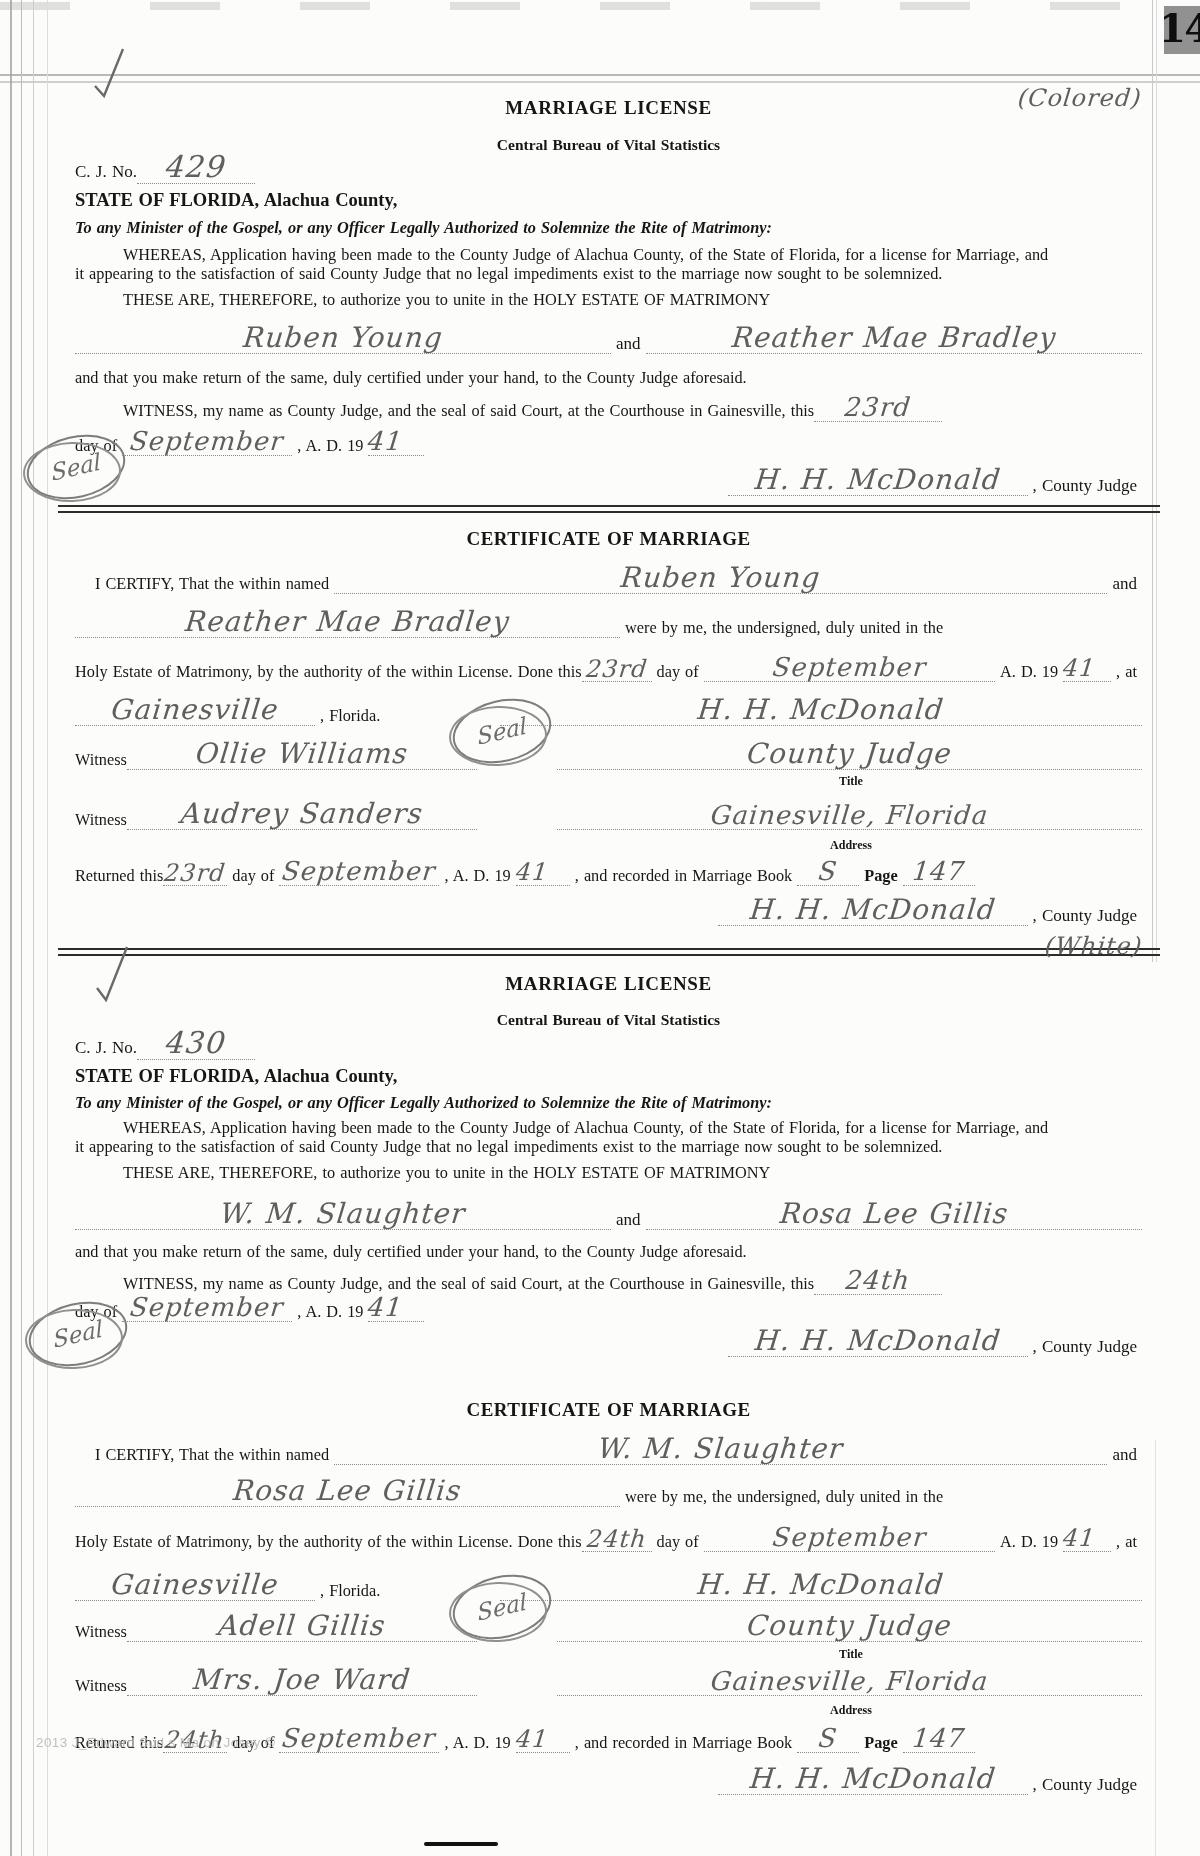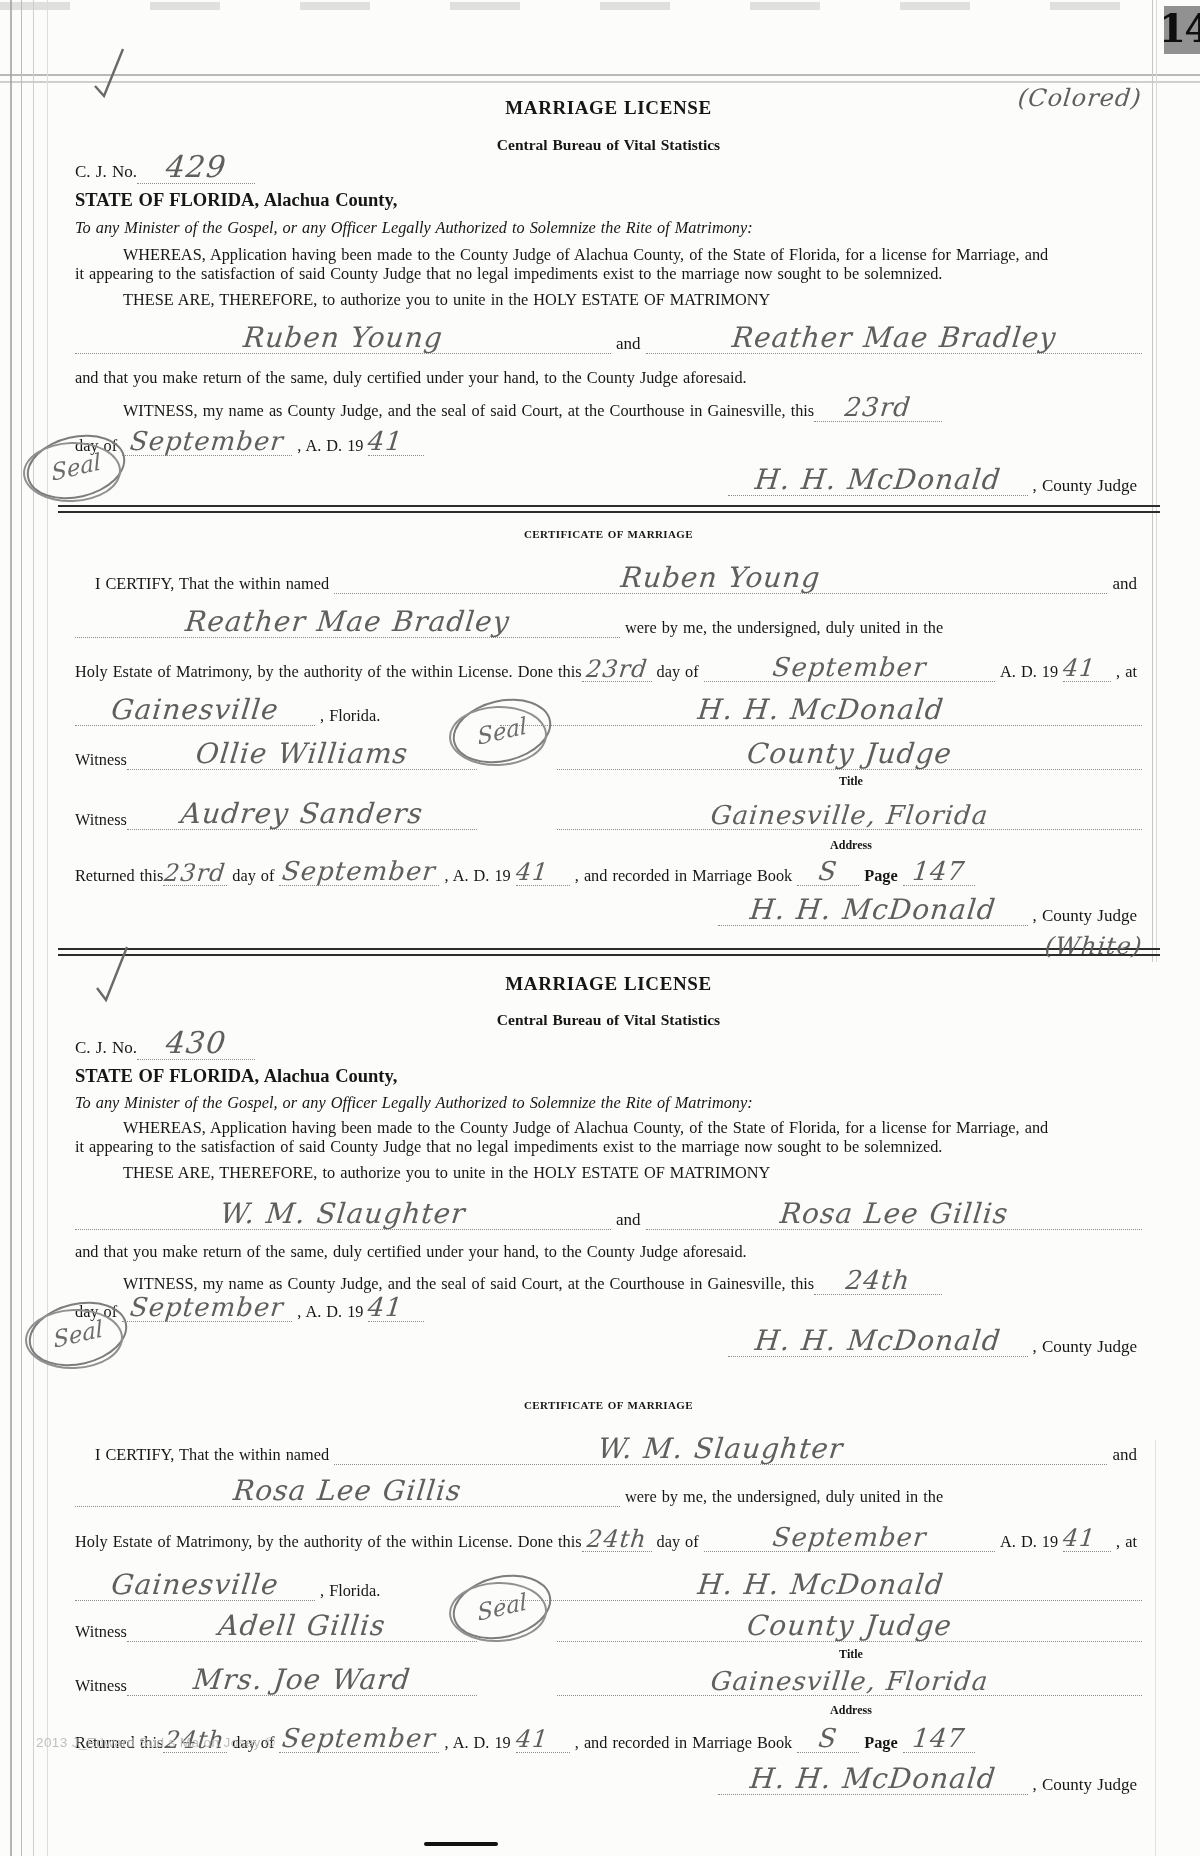--- a/index.html
+++ b/index.html
@@ -4,26 +4,26 @@
 <style>
   html,body{margin:0;padding:0;background:#e9e9e7;}
   .page{position:relative;width:1200px;height:1856px;margin:0 auto;background:#fcfcfa;
         overflow:hidden;font-family:"Liberation Serif","DejaVu Serif",serif;color:#161616;}
   
   .row{position:absolute;left:75px;right:58px;white-space:nowrap;font-size:17px;word-spacing:1px;}
   .frow{display:flex;align-items:flex-end;}
   .c{text-align:center}
   .r{text-align:right}
   .b{font-weight:bold}
-  .bi{font-weight:normal;font-style:italic}
+  .bi{font-weight:bold;font-style:italic}
   .ind{padding-left:48px}
   .fs16{font-size:16.3px}
   .title{font-size:19px;letter-spacing:.6px}
   .subtitle{font-size:15.5px}
-  .ctitle{font-size:11px;letter-spacing:.4px}
+  .ctitle{font-size:19px;letter-spacing:.4px}
   .small-lab{font-size:12px}
   
   .dot{display:inline-block;border-bottom:1.5px dotted #8a8a8a;text-align:center;vertical-align:baseline;}
   .fdot{border-bottom:1.5px dotted #8a8a8a;}
   .sp{border-bottom:none}
   .lab{padding:0 5px;}
   
   .hw{font-family:"DejaVu Serif",serif;font-style:italic;color:#5f5f5f;letter-spacing:1px;
       display:inline-block;transform:skewX(-6deg);line-height:1.02;}
   .cblock{display:block;text-align:center;transform:skewX(-6deg);line-height:1.02;

